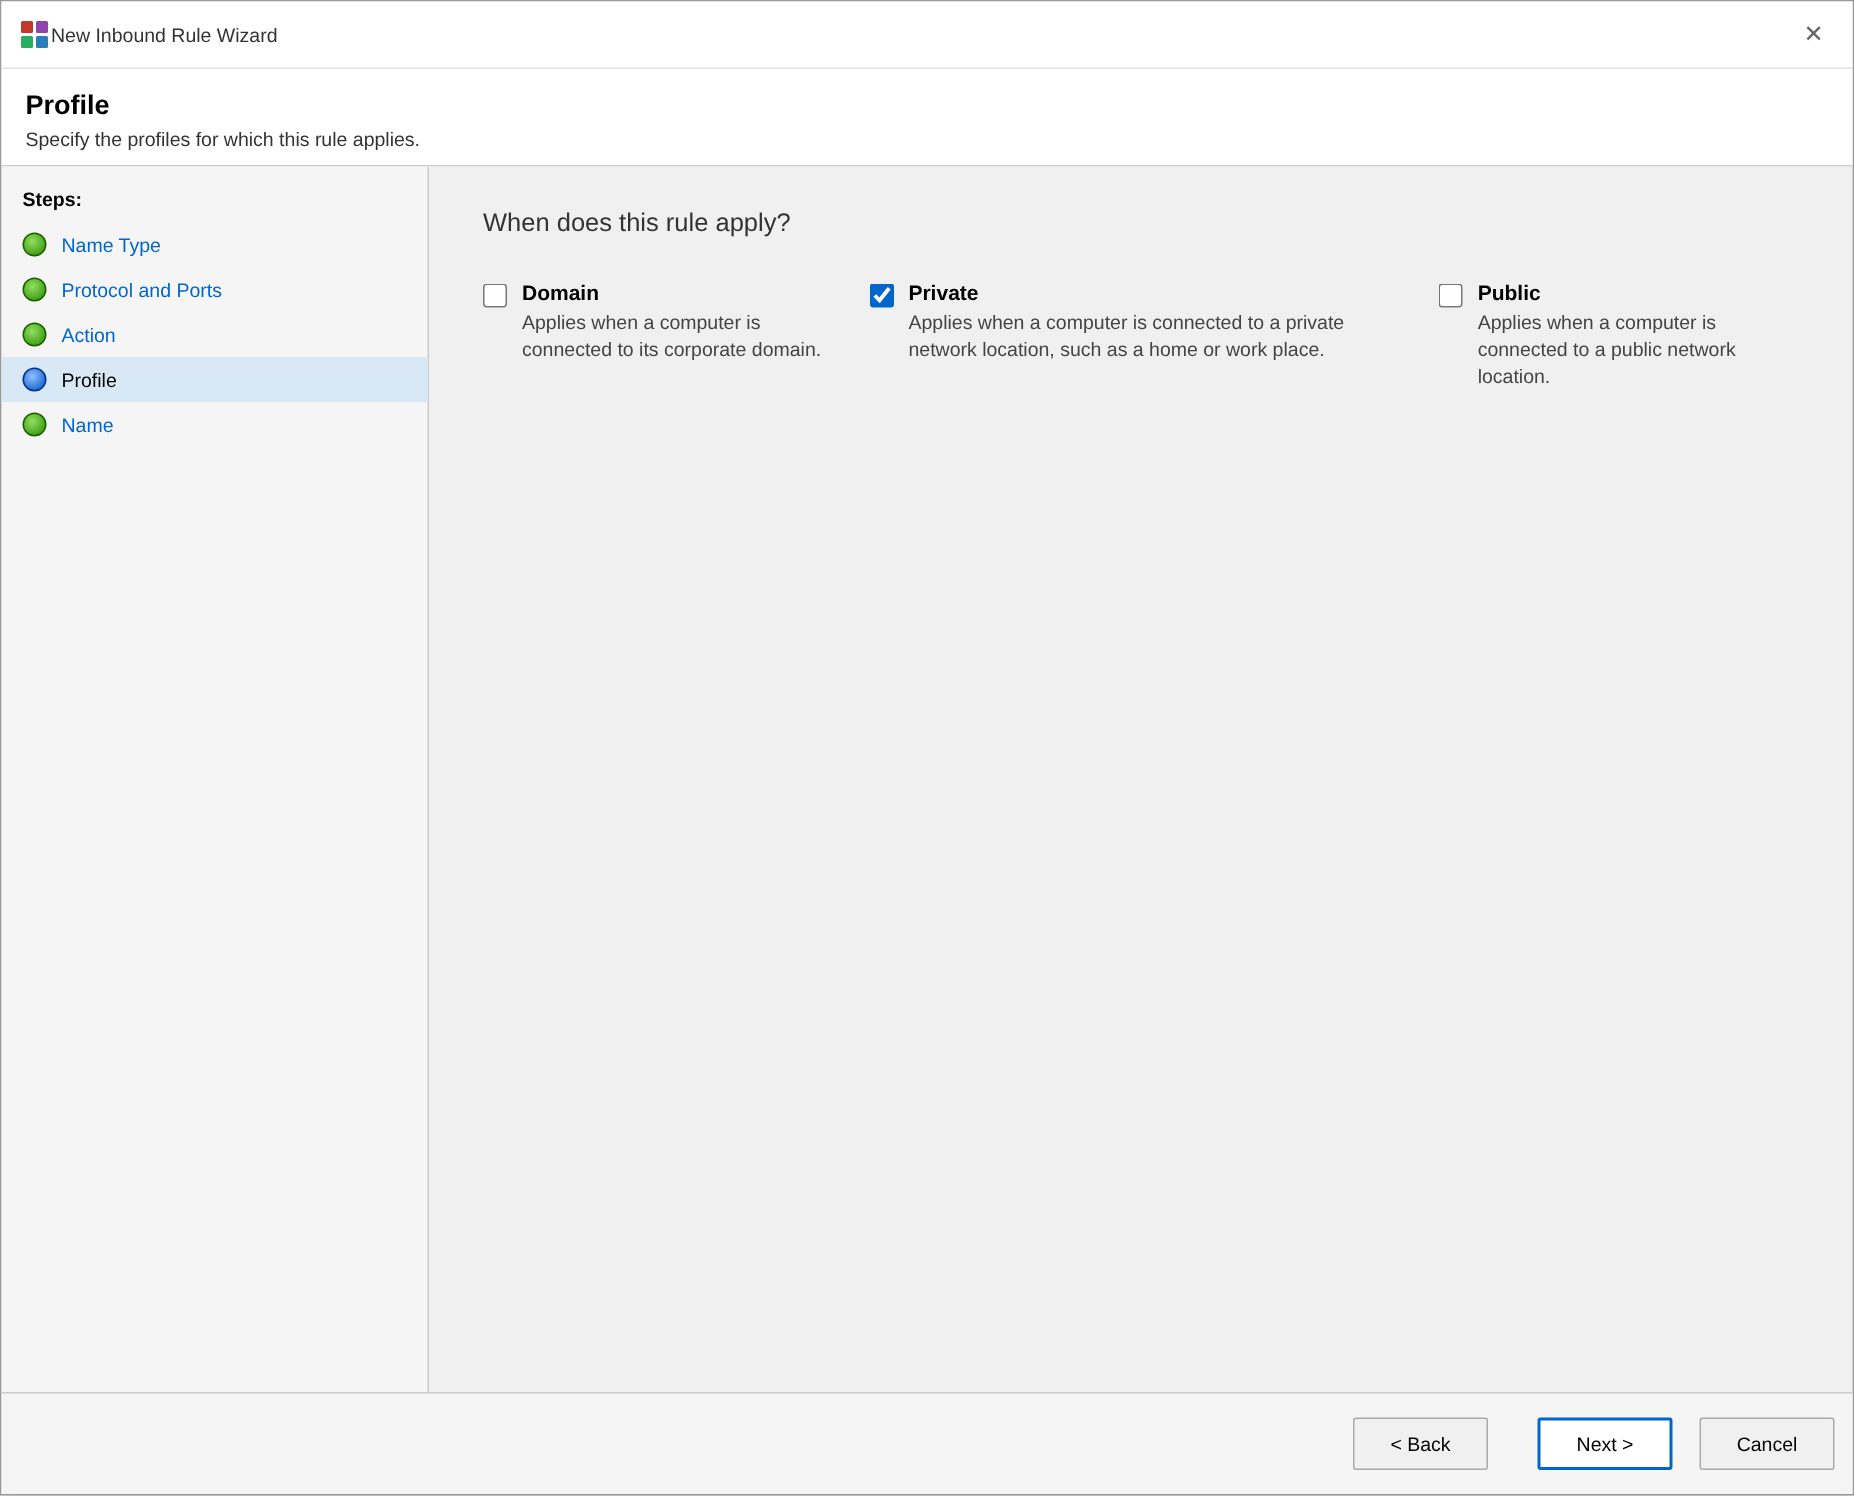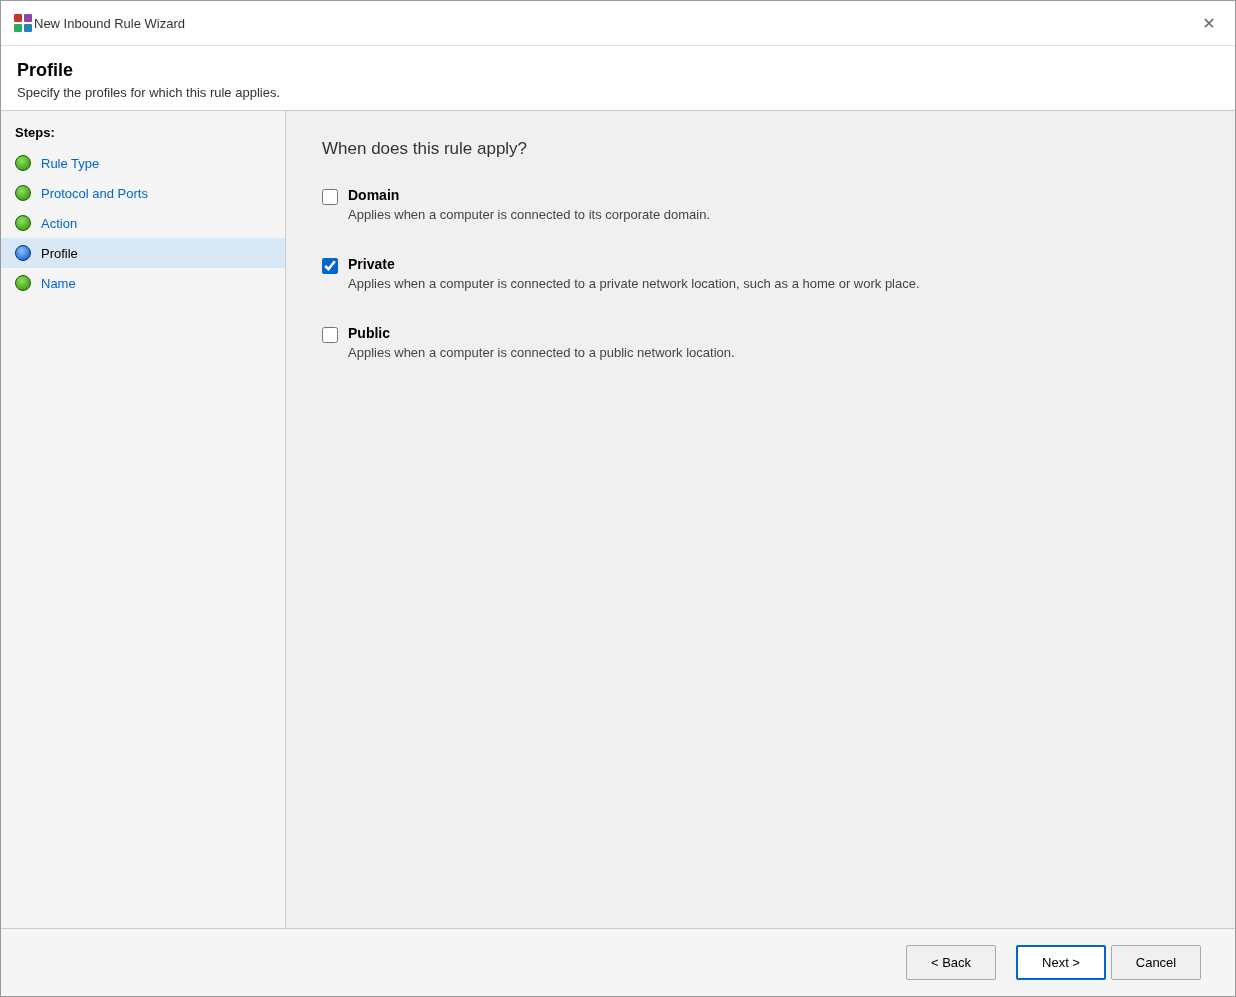--- a/index.html
+++ b/index.html
@@ -133,21 +133,21 @@
       flex-direction: column;
       overflow-y: auto;
     }
     .question-text {
       font-size: 17px;
       color: #333;
       margin-bottom: 28px;
     }
     .option-group {
       display: flex;
-      flex-direction: column;
+      flex-direction: row;
       gap: 32px;
     }
     .option-item {
       display: flex;
       flex-direction: row;
       align-items: flex-start;
       gap: 10px;
     }
     .option-item input[type="checkbox"] {
       width: 16px;
@@ -167,26 +167,26 @@
       color: #000;
       margin-bottom: 3px;
     }
     .option-desc {
       font-size: 13px;
       color: #444;
       max-width: 620px;
       line-height: 1.4;
     }
     .footer {
-      padding: 16px 34px;
+      padding: 16px 12px;
       background: #f5f5f5;
       border-top: 1px solid #ccc;
       display: flex;
       justify-content: flex-end;
-      gap: 5px;
+      gap: 18px;
       flex-shrink: 0;
     }
     .btn {
       min-width: 90px;
       padding: 8px 18px;
       font-size: 13px;
       border: 1px solid #aaa;
       background: #f0f0f0;
       cursor: pointer;
       border-radius: 2px;
@@ -230,21 +230,21 @@
     <div class="header-subtitle">Specify the profiles for which this rule applies.</div>
   </div>
 
   <div class="main-content">
 
     <div class="sidebar">
       <div class="steps-label">Steps:</div>
 
       <div class="step-item">
         <div class="step-dot green"></div>
-        <span class="step-label link">Rule Type</span>
+        <span class="step-label link">Name Type</span>
       </div>
       <div class="step-item">
         <div class="step-dot green"></div>
         <span class="step-label link">Protocol and Ports</span>
       </div>
       <div class="step-item">
         <div class="step-dot green"></div>
         <span class="step-label link">Action</span>
       </div>
       <div class="step-item active">

